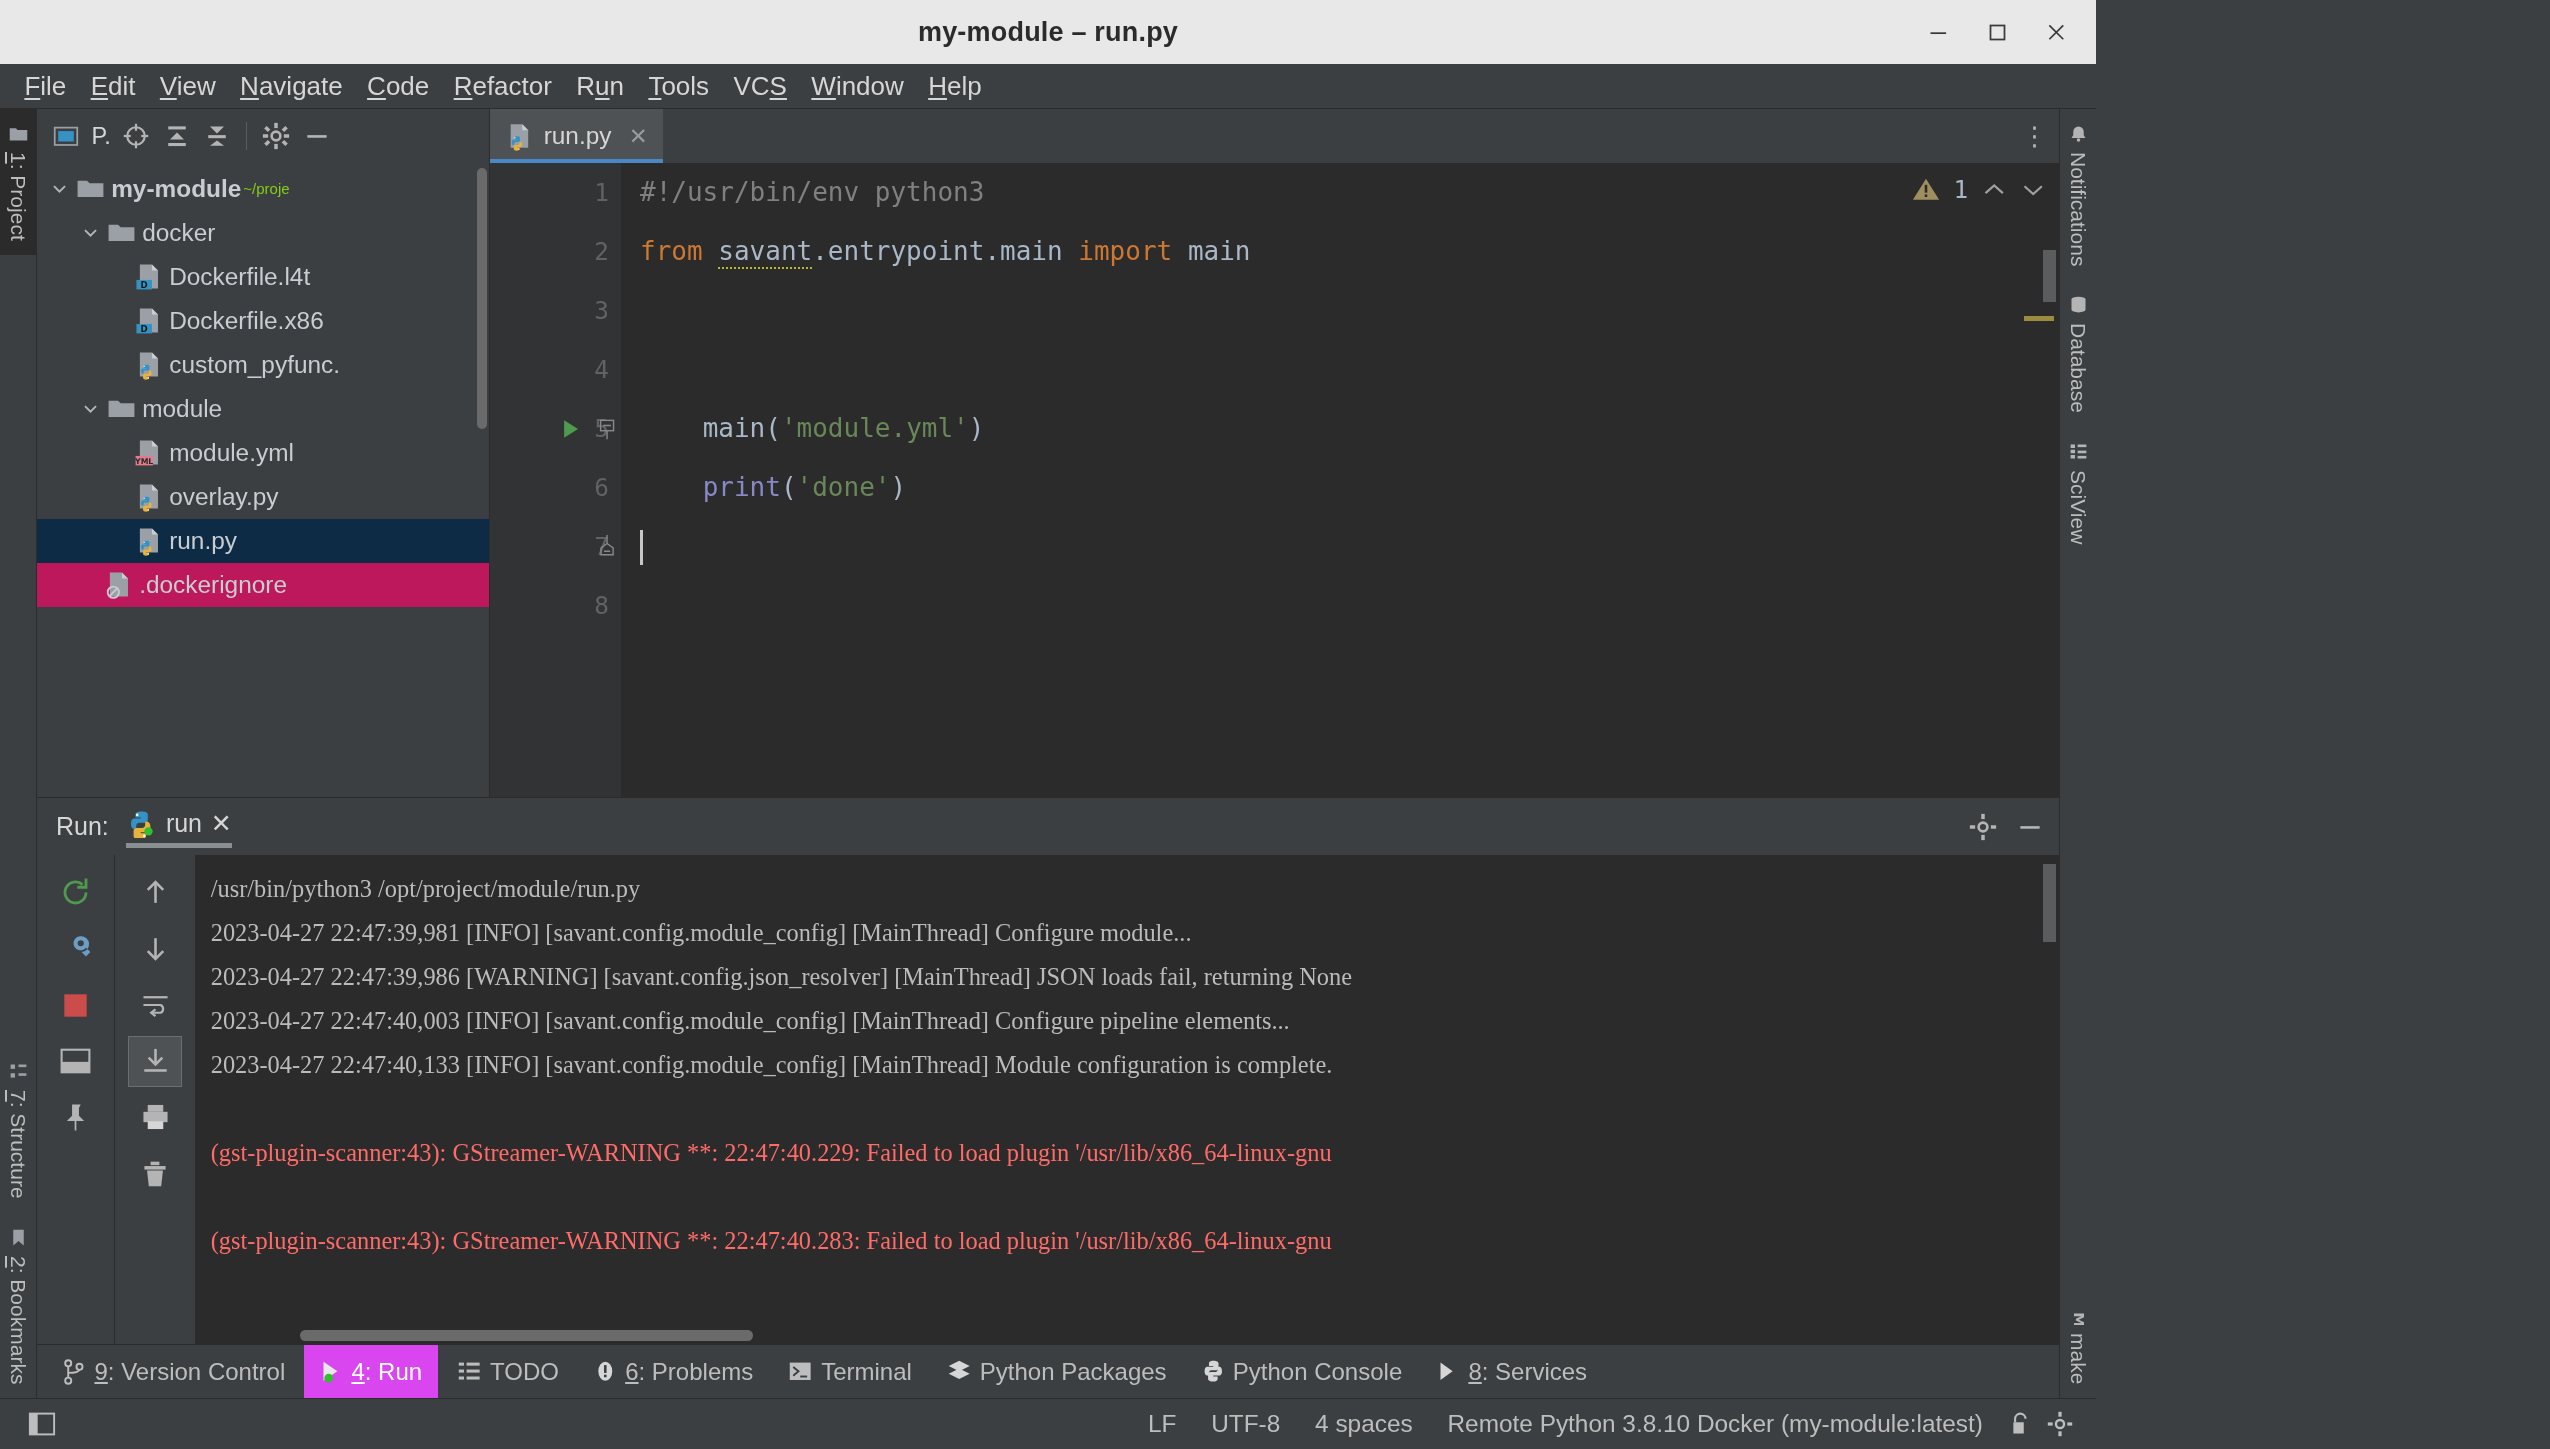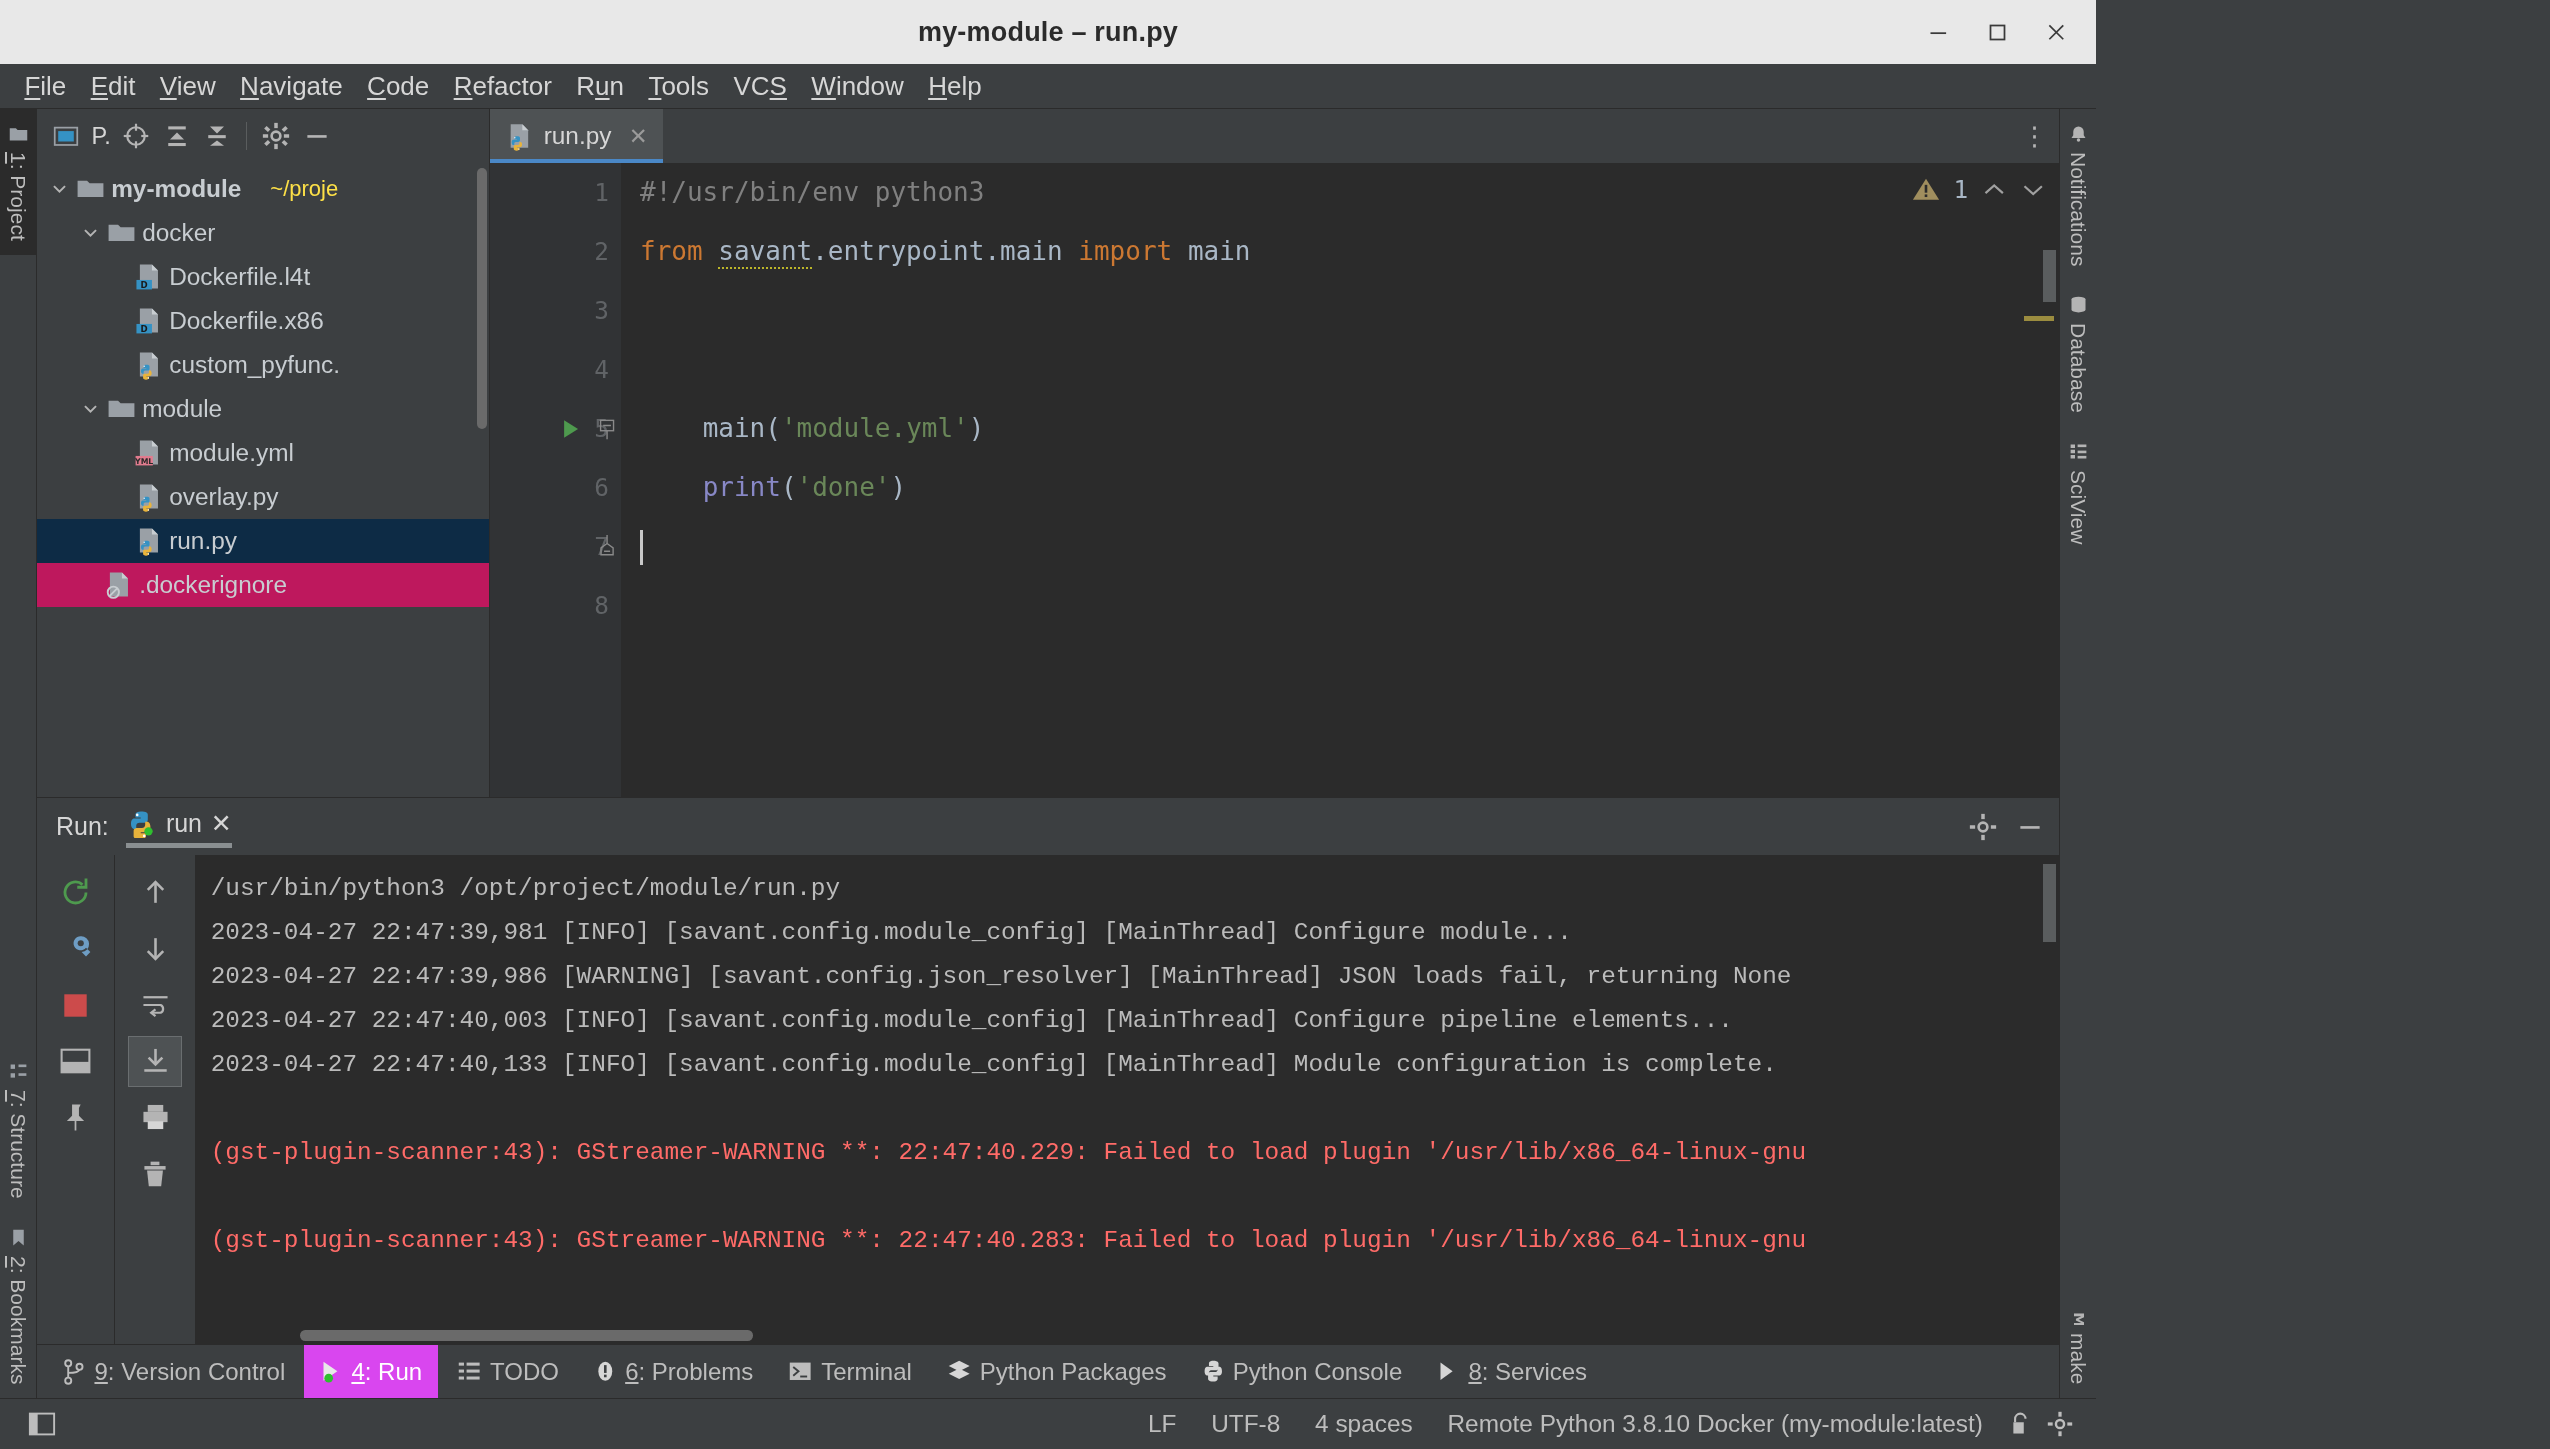--- a/index.html
+++ b/index.html
@@ -72,21 +72,21 @@
 
   .pp-tree { flex: 1 1 auto; background: #3c3f41; position: relative; overflow: hidden; padding-top: 3.5px; }
   .tree-row { height: 44px; display: flex; align-items: center; padding-left: 7px;
               color: #c8cdd1; font-size: 24.4px; white-space: nowrap; text-align: center; }
   .tree-row.selected { background: #0d2b45; }
   .tree-row.hovered { background: #be185d; }
   .arrow { width: 31px; display: inline-flex; align-items: center; justify-content: center; color: #b4b4b4; }
   .arrow svg { width: 19px; height: 19px; }
   .tree-label { margin-left: 5.2px; }
   .tree-label.bold { font-weight: bold; }
-  .tree-path { color: #fde047; font-size: 22px; margin-left: 29px; }
+  .tree-path { color: #84cc16; font-size: 15px; margin-left: 2px; }
   .ficon { width: 31px; height: 31px; flex: 0 0 31px; position: relative; display:inline-block; }
 
   .pp-scroll { position: absolute; right: 1.7px; top: 5.2px; width: 10.5px; height: 261px;
                background: #6a6a6a; border-radius: 5.2px; }
 
   
   .editor-area { flex: 1 1 auto; display: flex; flex-direction: column; min-width: 0; background: #2b2b2b; }
   .tabbar { height: 54px; background: #3c3f41; display: flex; align-items: stretch; position: relative; }
   .etab { background: #4e5254; display: flex; align-items: center; gap: 8.7px; padding: 0 15.7px 0 14px;
           color: #d6d6d6; font-size: 24.4px; position: relative; }
@@ -130,21 +130,21 @@
   .run-head-spacer { flex: 1 1 auto; }
 
   .run-body { flex: 1 1 auto; display: flex; min-height: 0; }
   .run-tools { width: 78px; flex: 0 0 78px; background: #3c3f41; display: flex; flex-direction: column;
                align-items: center; padding-top: 12.2px; gap: 5.2px; border-right: 0.9px solid #2b2b2b; }
   .run-tools2 { width: 80px; flex: 0 0 80px; background: #3c3f41; display: flex; flex-direction: column;
                 align-items: center; padding-top: 12.2px; gap: 5.2px; }
   .tbtn { width: 54px; height: 51px; display: flex; align-items: center; justify-content: center; }
   .tbtn.sel { background: #4e5254; border: 0.9px solid #6a6e70; }
   .console { flex: 1 1 auto; background: #2b2b2b; position: relative; overflow: hidden;
-             font-family: Liberation Mono, monospace; font-size: 24.4px; padding: 12.2px 0 0 15.7px; }
+             font-family: Liberation Serif, serif; font-size: 24.4px; padding: 12.2px 0 0 15.7px; }
   .co { height: 44px; line-height: 44px; white-space: pre; color: #bbbbbb; }
   .co.red { color: #ff6b68; }
   .co.blank { height: 44px; }
   .con-vscroll { position: absolute; right: 3.5px; top: 8.7px; width: 12.2px; height: 78px; background: #5a5d5e; }
   .con-hscroll { position: absolute; left: 105px; bottom: 3.5px; height: 10.5px; width: 453px; background: #6a6a6a; border-radius: 5.2px; }
 
   
   .bottombar { height: 54px; flex: 0 0 54px; background: #3c3f41; display: flex; align-items: center;
                padding-left: 10.5px; gap: 3.5px; border-top: 0.9px solid #2b2b2b; }
   .btab { display: flex; align-items: center; gap: 8.7px; color: #bdbdbd; font-size: 24px;

